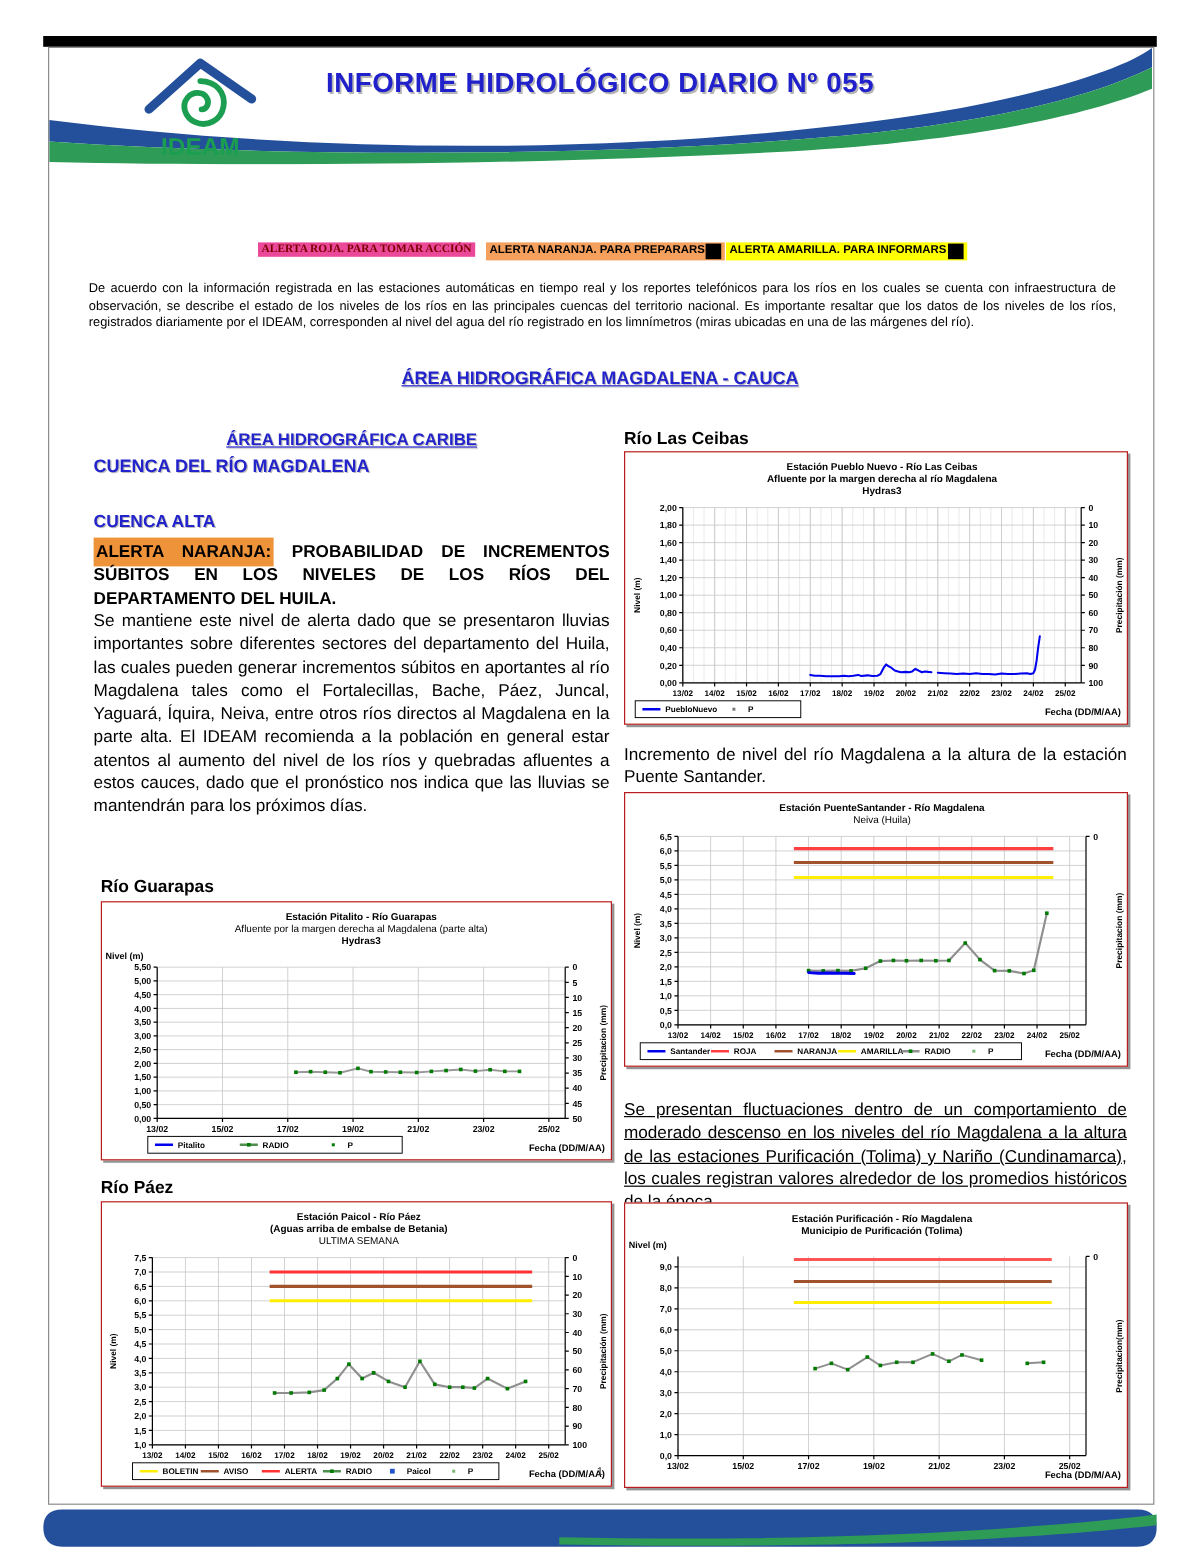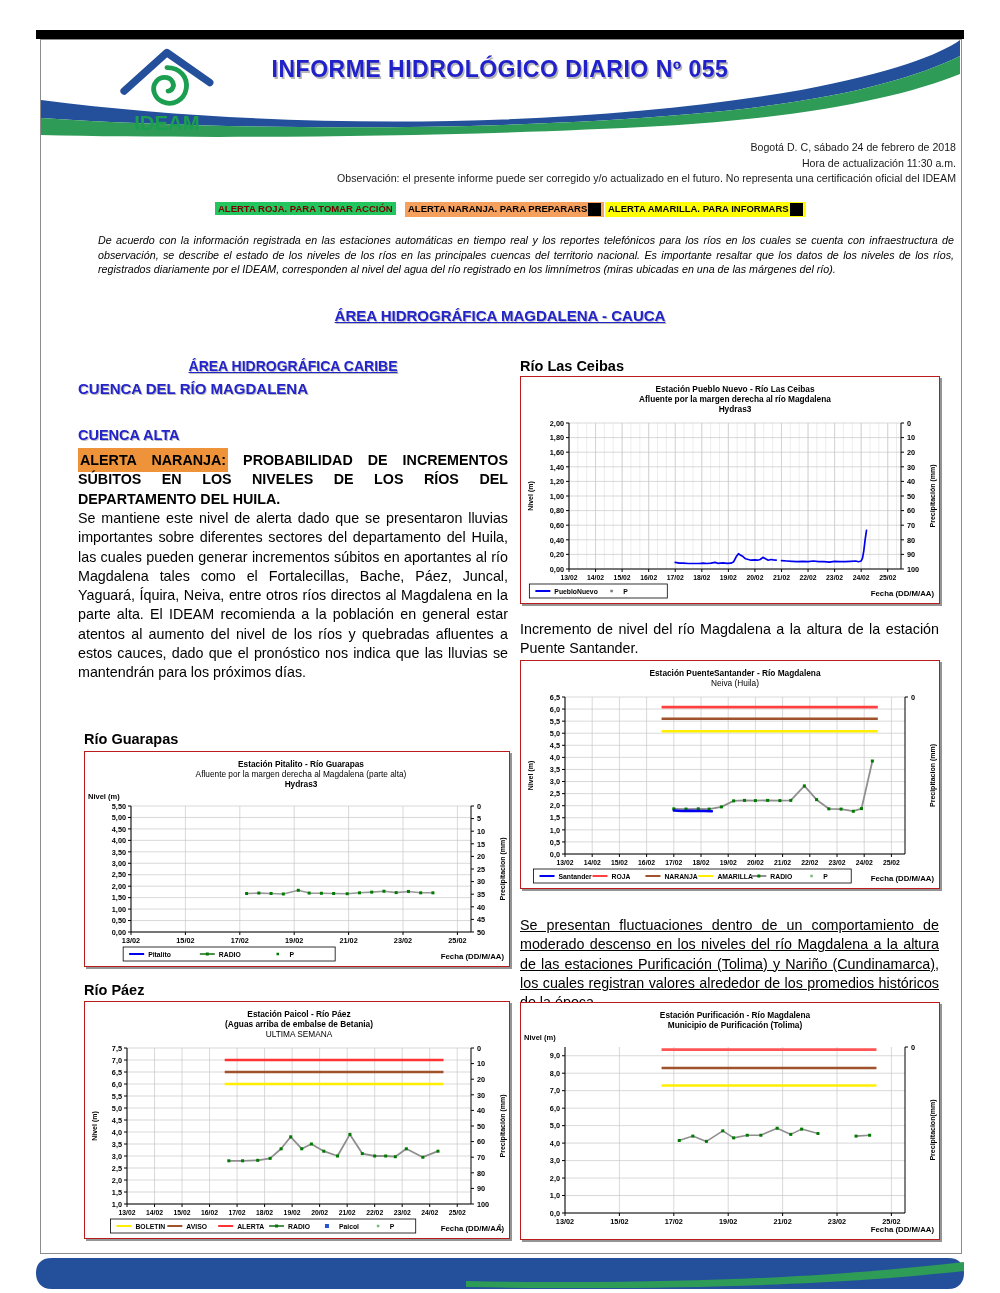--- a/index.html
+++ b/index.html
@@ -5,25 +5,25 @@
   html,body{margin:0;padding:0;background:#ffffff;}
   .page{position:relative;width:1000px;height:1293px;background:#fff;overflow:hidden;
         font-family:"Liberation Sans",sans-serif;color:#000;}
   .abs{position:absolute;}
   .topbar{left:36px;top:30px;width:928px;height:9px;background:#000;}
   .frame{left:40px;top:39px;width:920px;height:1213px;border:1px solid #8c8c8c;}
   .doc-title{left:250px;top:56px;width:500px;text-align:center;font-size:23px;font-weight:bold;
              color:#2121cb;text-shadow:1.5px 1.5px 0 #b5b5b5;letter-spacing:.5px;}
   .dateblock{right:44px;top:140px;width:760px;text-align:right;font-size:10.6px;line-height:15.5px;color:#1a1a1a;}
   .chip{top:202px;font-size:9.5px;font-weight:bold;padding:1px 3px;white-space:nowrap;}
-  .chip-red{left:215px;background:#22c55e;color:#7a0000;}
+  .chip-red{left:215px;background:#ec4899;color:#7a0000;font-family:Liberation Serif, serif;}
   .chip-orange{left:405px;background:#f5a05c;color:#000;}
   .chip-yellow{left:605px;background:#ffff00;color:#000;}
   .blacksq{display:inline-block;width:13px;height:13px;background:#000;vertical-align:top;margin-left:1px;}
-  .intro{left:74px;top:233px;width:856px;font-size:10.7px;line-height:14.6px;font-style:italic;text-align:justify;margin-left:24px;}
+  .intro{left:74px;top:233px;width:856px;font-size:10.7px;line-height:14.6px;text-align:justify;}
   .blue-h{color:#2323cc;font-weight:bold;text-shadow:1px 1px 0 #bdbdbd;}
   .underl{text-decoration:underline;}
   .h-main{left:0;top:307px;width:100%;text-align:center;font-size:15px;}
   .h-caribe{left:78px;top:358px;width:430px;text-align:center;font-size:14px;}
   .h-cuenca1{left:78px;top:380px;font-size:15px;}
   .h-cuenca2{left:78px;top:427px;font-size:14.5px;}
   .para{font-size:14.3px;line-height:19.3px;text-align:justify;}
   .alert-para{left:78px;top:451px;width:430px;font-weight:bold;}
   .alert-hl{background:#ee9339;padding:4px 2px;}
   .body-para{left:78px;top:509px;width:430px;}
@@ -58,25 +58,20 @@
   </svg>
 
   <svg class="abs logo" width="135" height="92" viewBox="0 0 120 86">
     <polyline points="12,44 52,8 92,36" fill="none" stroke="#24509B" stroke-width="7" stroke-linejoin="round" stroke-linecap="round"></polyline>
     <path d="M52,22 c12,0 20,9 18,20 c-2,11 -13,16 -22,12 c-8,-3.5 -11,-13 -6,-19 c4,-5 12,-5 15,0 c2.5,4 0,9 -4,9" fill="none" stroke="#1B9E50" stroke-width="4.5" stroke-linecap="round"></path>
     <text x="52" y="80" text-anchor="middle" fill="#1B9E50" font-size="19" font-weight="bold" font-family="Liberation Sans, sans-serif">IDEAM</text>
   </svg>
 
   <div class="abs doc-title">INFORME HIDROLÓGICO DIARIO Nº 055</div>
 
-  <div class="abs dateblock">
-    <div>Bogotá D. C, sábado 24 de febrero de 2018</div>
-    <div>Hora de actualización 11:30 a.m.</div>
-    <div>Observación: el presente informe puede ser corregido y/o actualizado en el futuro. No representa una certificación oficial del IDEAM</div>
-  </div>
 
   <div class="abs chip chip-red"><span>ALERTA ROJA. PARA TOMAR ACCIÓN</span></div>
   <div class="abs chip chip-orange"><span>ALERTA NARANJA. PARA PREPARARS</span><span class="blacksq"></span></div>
   <div class="abs chip chip-yellow"><span>ALERTA AMARILLA. PARA INFORMARS</span><span class="blacksq"></span></div>
 
   <div class="abs intro">De acuerdo con la información registrada en las estaciones automáticas en tiempo real y los reportes telefónicos para los ríos en los cuales se cuenta con infraestructura de observación, se describe el estado de los niveles de los ríos en las principales cuencas del territorio nacional. Es importante resaltar que los datos de los niveles de los ríos, registrados diariamente por el IDEAM, corresponden al nivel del agua del río registrado en los limnímetros (miras ubicadas en una de las márgenes del río).</div>
 
   <div class="abs h-caribe blue-h underl">ÁREA HIDROGRÁFICA CARIBE</div>
 
   <div class="abs h-main blue-h underl">ÁREA HIDROGRÁFICA MAGDALENA - CAUCA</div>

